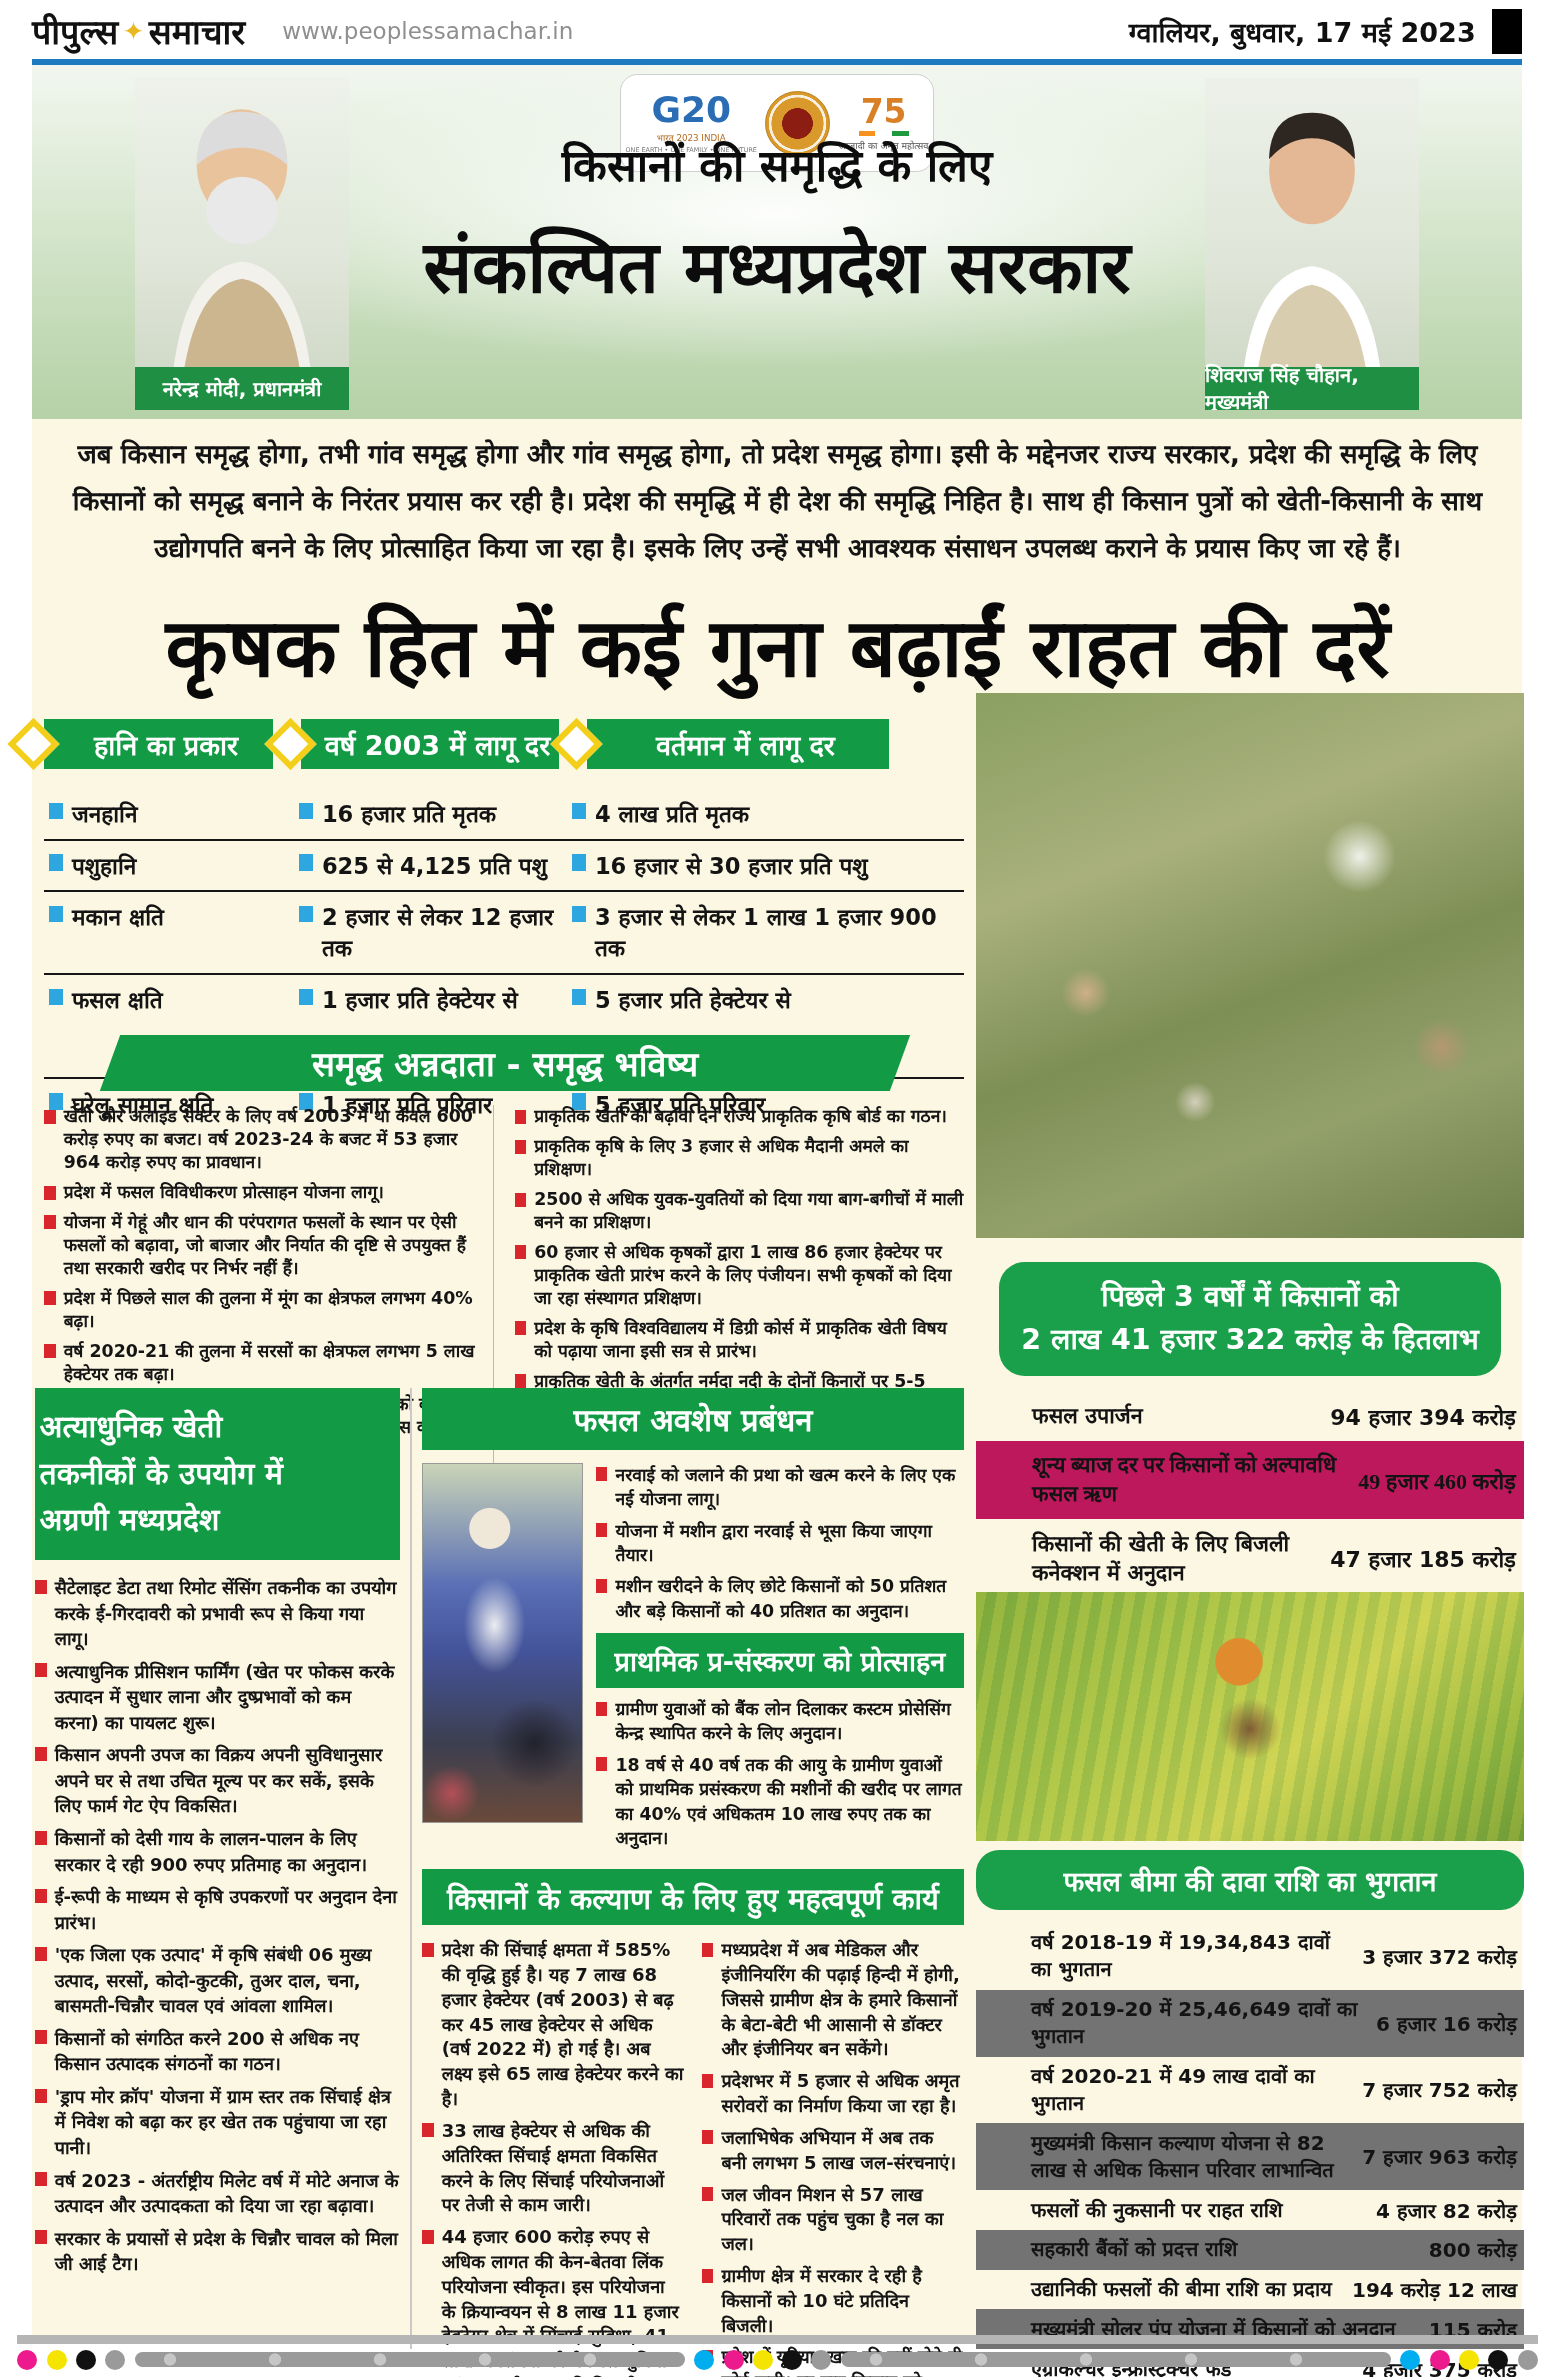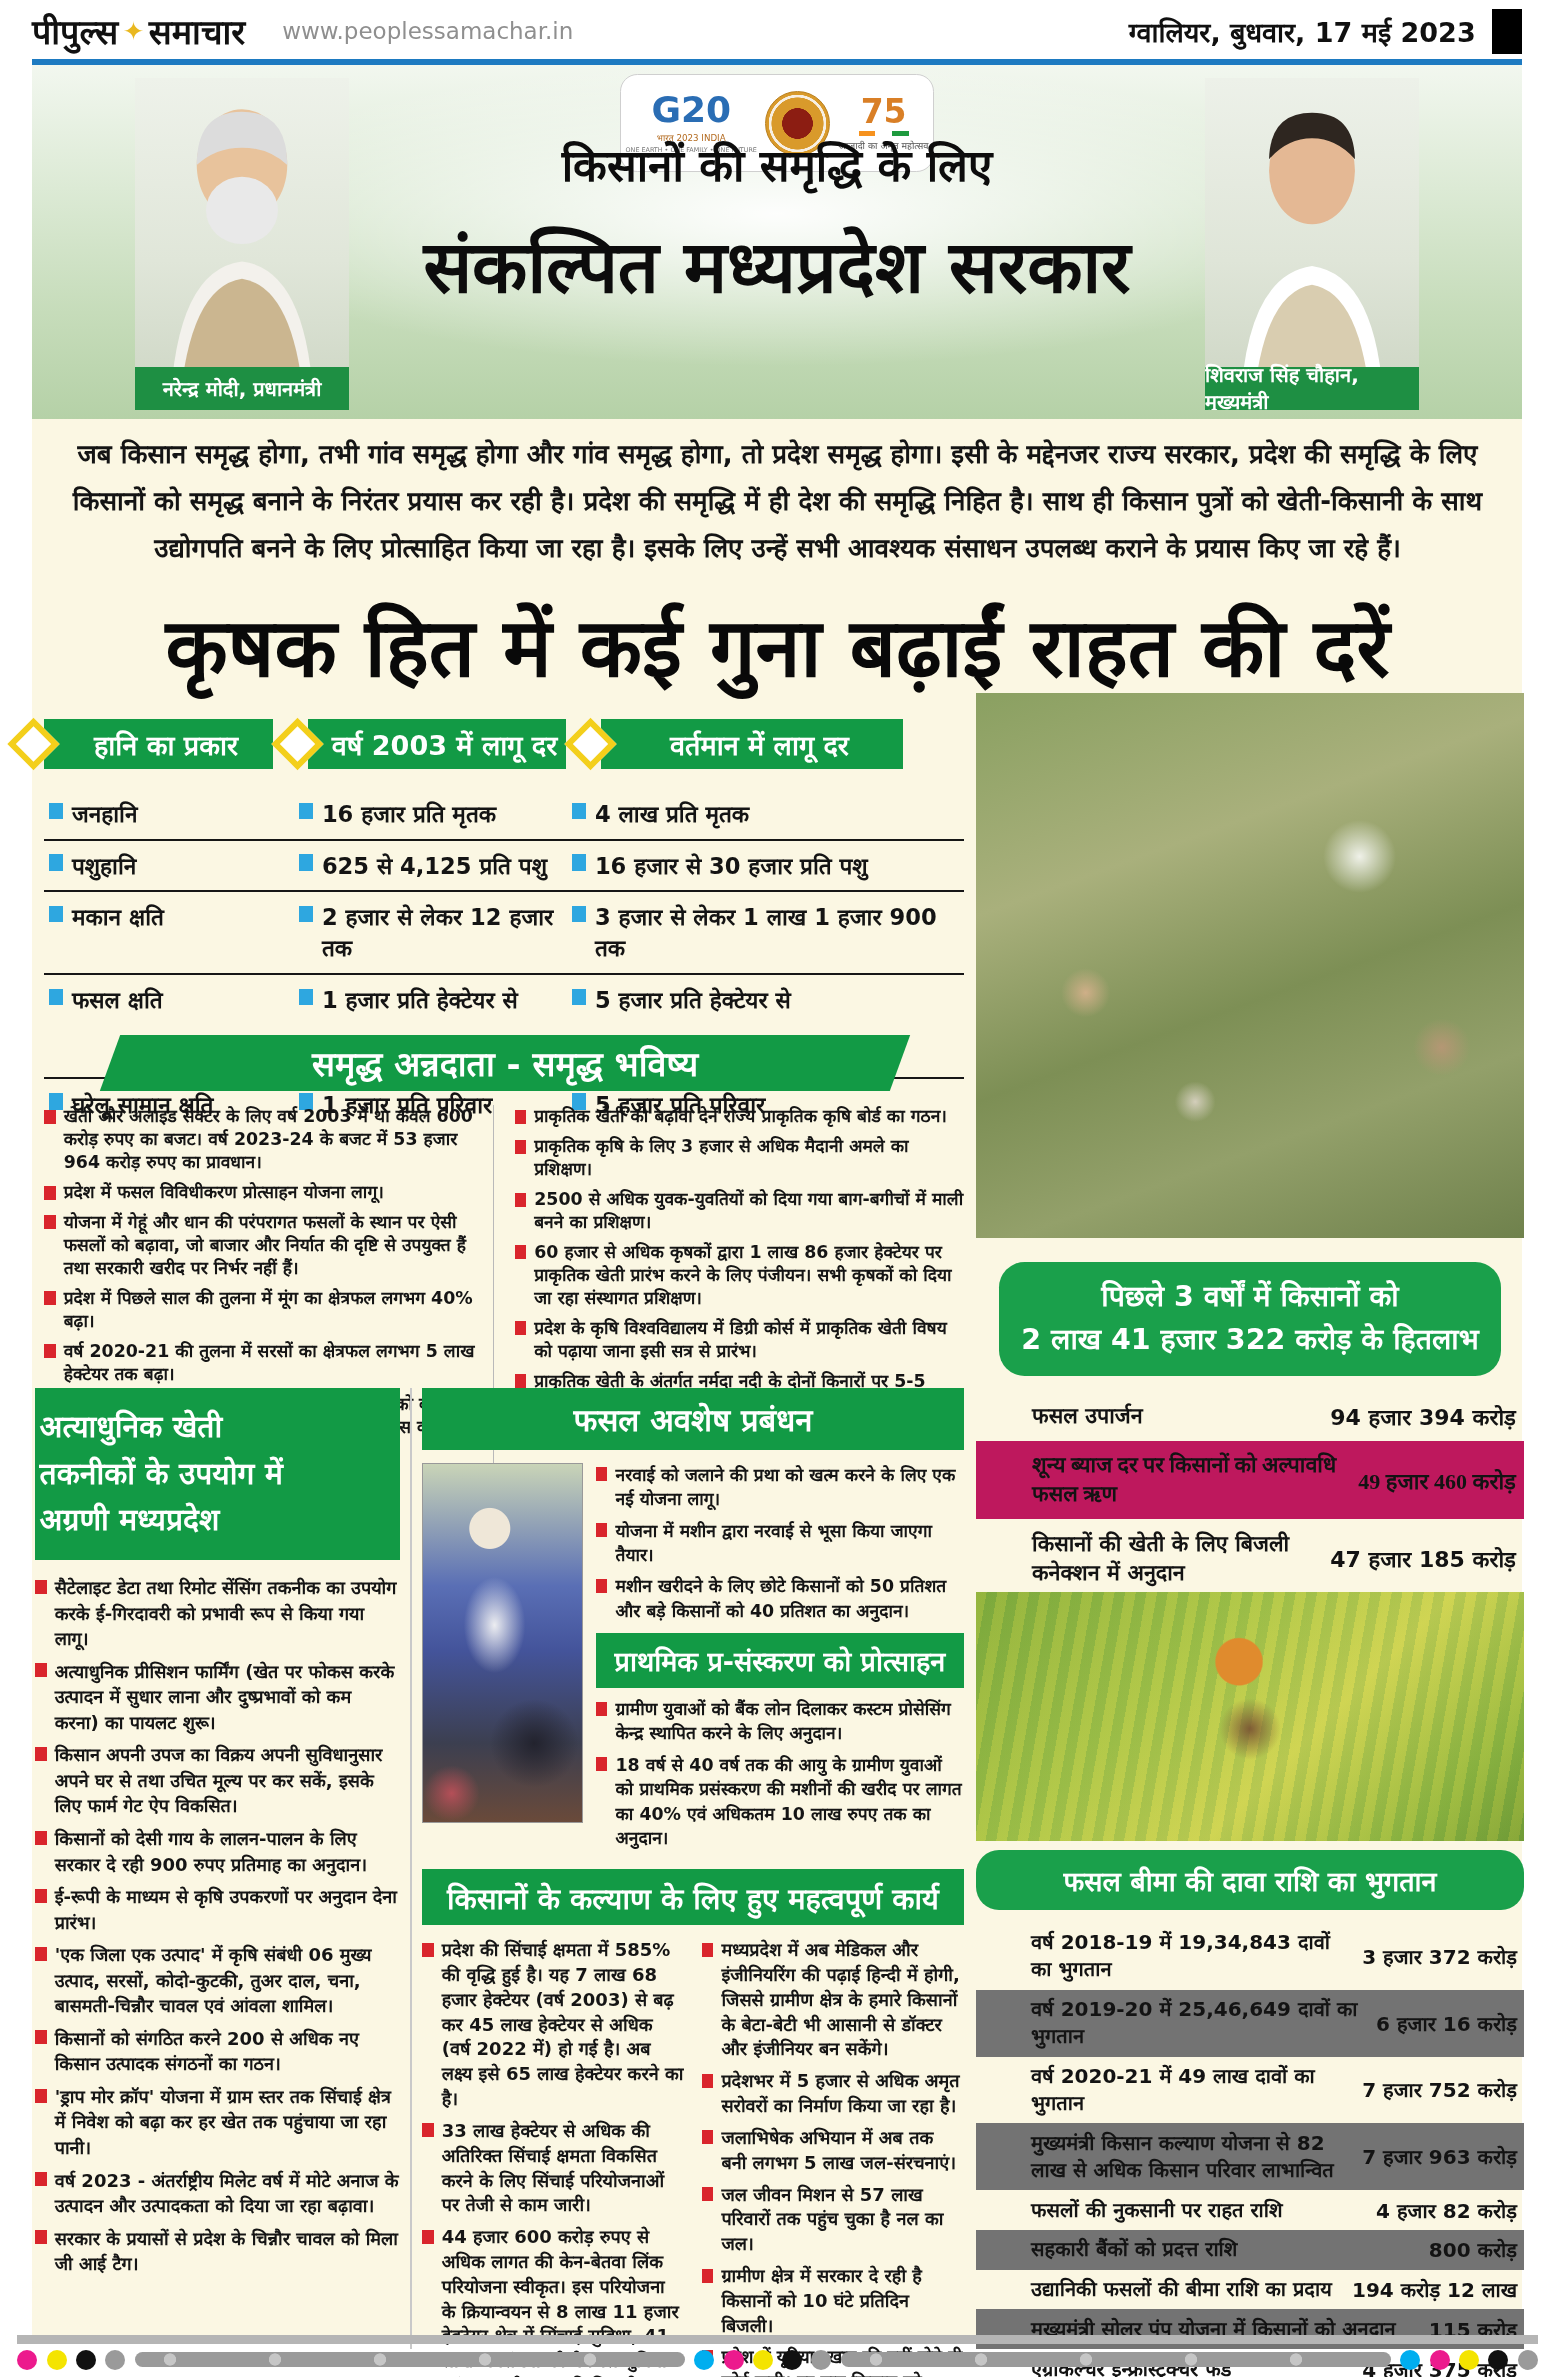--- a/index.html
+++ b/index.html
@@ -49,21 +49,21 @@
   .mast-title { position:absolute; left:343px; right:343px; top:69px; text-align:center; color:#0c0c0c; }
   .mt1 { font-size:44px; font-weight:700; white-space:nowrap; }
   .mt2 { font-size:72px; font-weight:800; white-space:nowrap; margin-top:21px; }
 
   
   .intro { position:absolute; left:55px; right:55px; top:431px; text-align:center; font-size:26px; font-weight:700; line-height:1.8; color:#141414; }
   .headline { position:absolute; left:35px; right:35px; top:589px; text-align:center; font-size:81px; font-weight:800; color:#090909; white-space:nowrap; }
 
   
   .rates { position:absolute; left:44px; top:719px; width:920px; }
-  .rate-heads { display:grid; grid-template-columns:229px 258px 302px; column-gap:35px; }
+  .rate-heads { display:grid; grid-template-columns:229px 258px 302px; column-gap:28px; }
   .rate-head { position:relative; height:50px; background:#129A45; color:#fff; font-size:27px; font-weight:700;
     display:flex; align-items:center; justify-content:center; padding-left:15px; }
   .diamond { position:absolute; left:-29px; top:50%; width:37px; height:37px; transform:translateY(-50%) rotate(45deg);
     background:#fff; border:6.4px solid #F3CF1B; }
   .rate-rows { margin-top:20px; }
   .rate-row { display:grid; grid-template-columns:250px 273px 398px; padding:9.3px 4.6px; }
   .rate-row + .rate-row { border-top:2.9px solid #161616; }
   .rate-cell { display:flex; gap:9.3px; font-size:22.6px; font-weight:700; color:#141414; }
   .bullet-blue { flex:0 0 auto; width:14px; height:16.3px; background:#2EA7E0; margin-top:4.6px; }
   .cell-lines { display:flex; flex-direction:column; gap:22px; }

